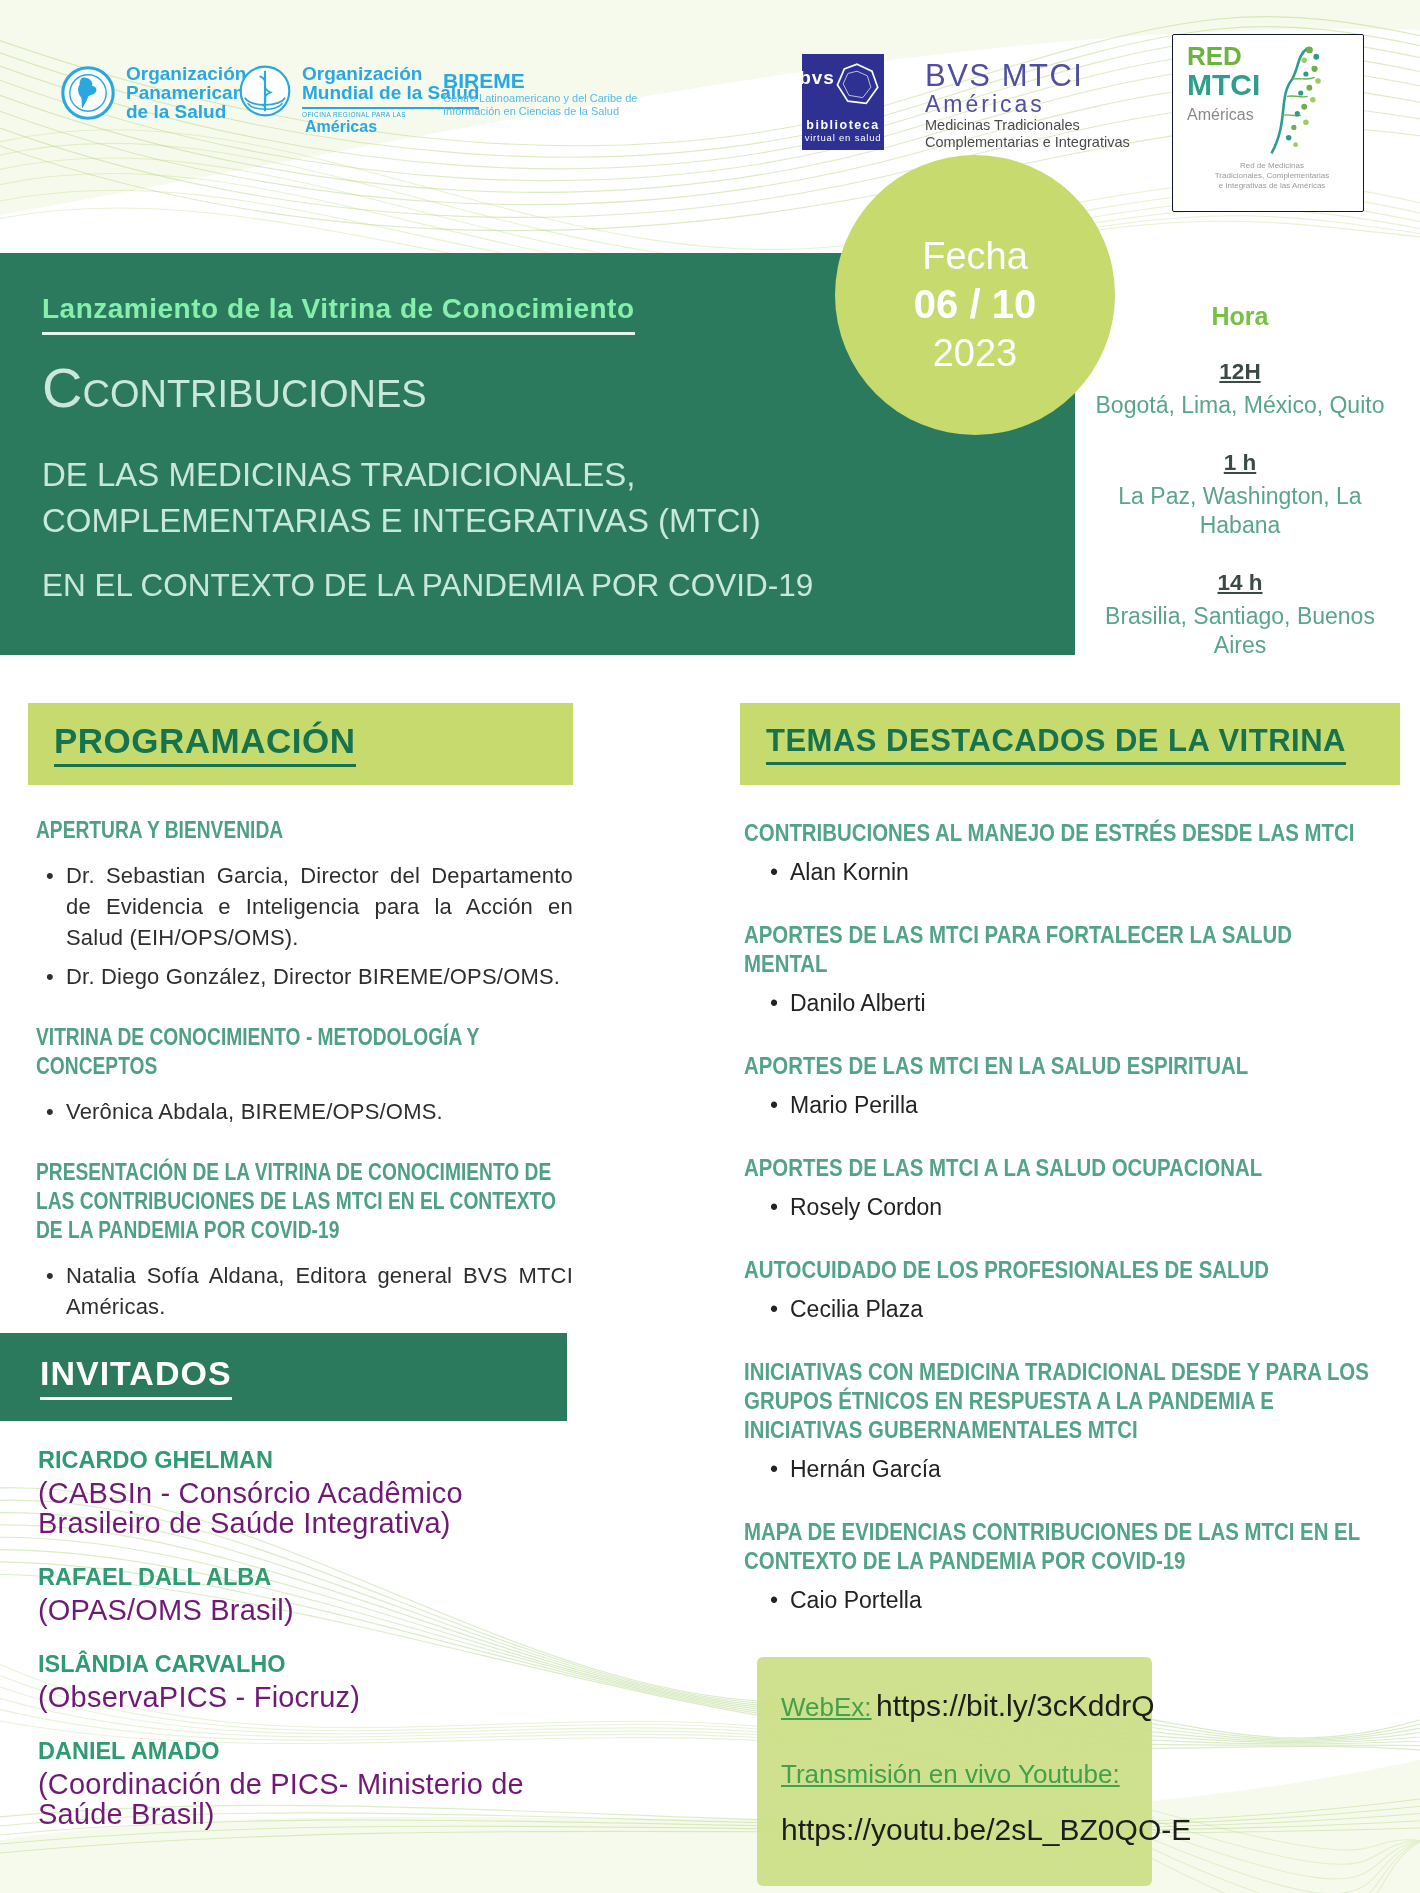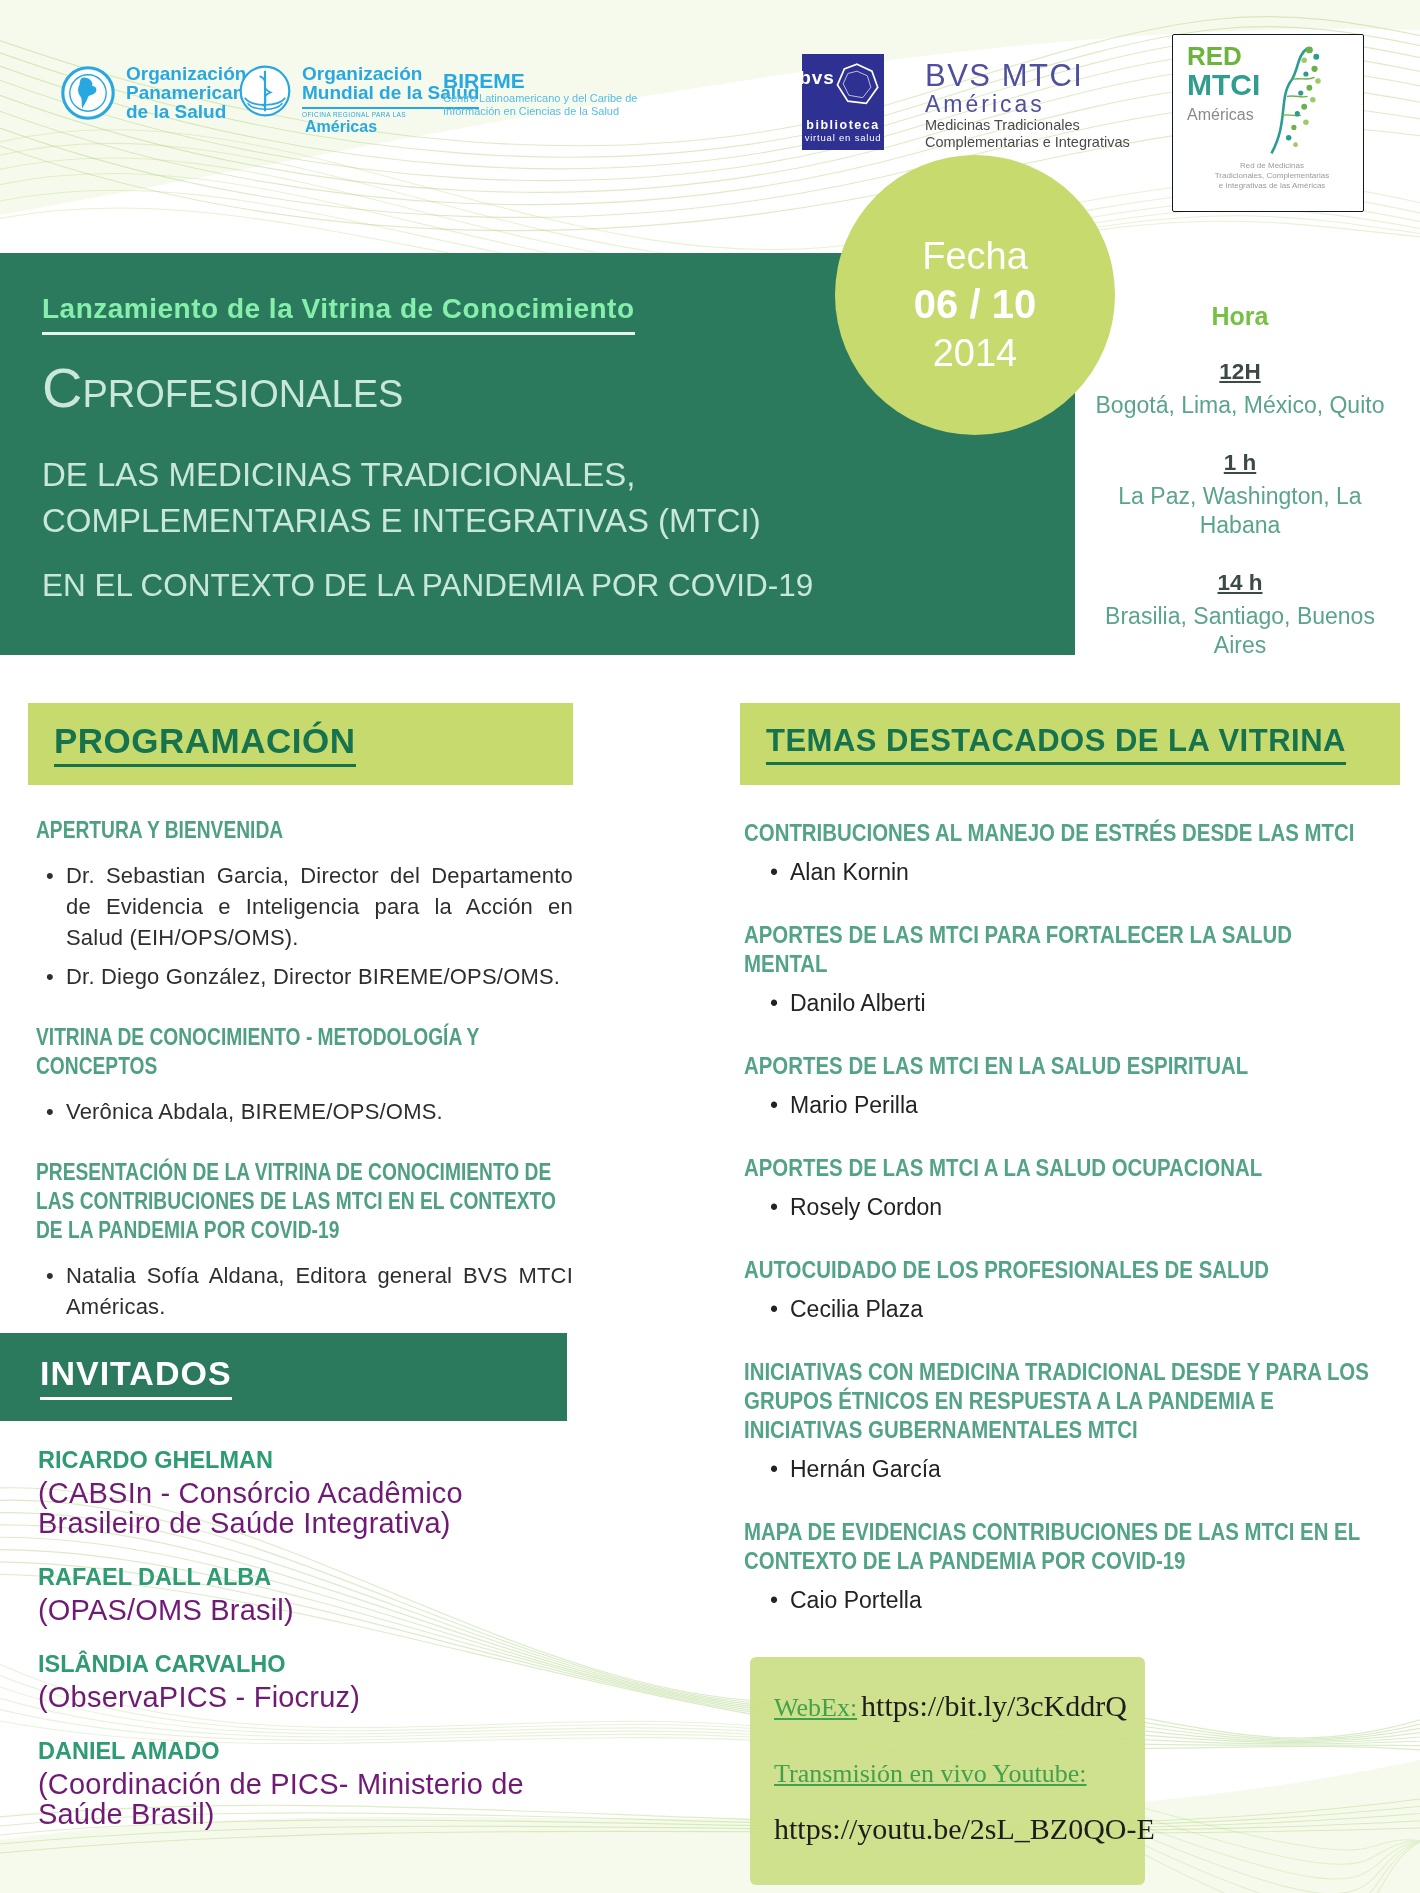--- a/index.html
+++ b/index.html
@@ -90,22 +90,22 @@
 
   
   .guests{left:0;top:1333px;width:567px;}
   .bar-dark{height:88px;background:#2b7a5e;display:flex;align-items:center;padding-left:40px;box-sizing:border-box;}
   .bt-inv{color:#fff;font-weight:bold;font-size:34px;border-bottom:3px solid #fff;padding-bottom:4px;letter-spacing:1px;}
   .guest{margin-top:26px;padding-left:38px;}
   .g-name{color:#2e9b72;font-weight:bold;font-size:23.5px;line-height:27px;}
   .g-aff{color:#701a75;font-size:29px;line-height:30px;margin-top:4px;letter-spacing:.2px;}
 
   
-  .links-box{margin-top:42px;margin-left:10px;width:355px;background:rgba(203,222,132,0.92);
-             border-radius:6px;padding:32px 16px 38px 24px;font-family:Liberation Serif, serif;}
+  .links-box{margin-top:42px;margin-left:17px;width:355px;background:rgba(203,222,132,0.92);
+             border-radius:6px;padding:32px 16px 38px 24px;}
   .link-line{white-space:nowrap;}
   .link-label{color:#43a04c;font-size:26px;text-decoration:underline;}
   .link-url{color:#1d1d1d;font-size:30px;}
   .ll-2{margin-top:36px;}
   .ll-3{margin-top:22px;font-size:31px;}
 </style>
 </head>
 <body>
 
 <div class="page">
@@ -247,31 +247,31 @@
     <div class="red-cap">
       <span>Red de Medicinas</span>
       <span>Tradicionales, Complementarias</span>
       <span>e Integrativas de las Américas</span>
     </div>
   </div>
 
   <div class="z banner">
     <span class="kicker">Lanzamiento de la Vitrina de Conocimiento</span>
     <div class="title-l t-1">
-      <span class="big-c">C</span><span>PROFESIONALES</span>
+      <span class="big-c">C</span><span>CONTRIBUCIONES</span>
     </div>
     <div class="title-l t-2">DE LAS MEDICINAS TRADICIONALES,</div>
     <div class="title-l t-3">COMPLEMENTARIAS E INTEGRATIVAS (MTCI)</div>
     <div class="title-l t-4">EN EL CONTEXTO DE LA PANDEMIA POR COVID-19</div>
   </div>
 
   <div class="date-circle" style="position:absolute;">
     <div class="dc-label">Fecha</div>
     <div class="dc-date">06 / 10</div>
-    <div class="dc-year">2014</div>
+    <div class="dc-year">2023</div>
   </div>
 
   <div class="z sched">
     <div class="sched-title">Hora</div>
     <div class="slot">
       <span class="slot-time">12H</span>
       <div class="slot-cities">Bogotá, Lima, México, Quito</div>
     </div>
     <div class="slot">
       <span class="slot-time">1 h</span>

